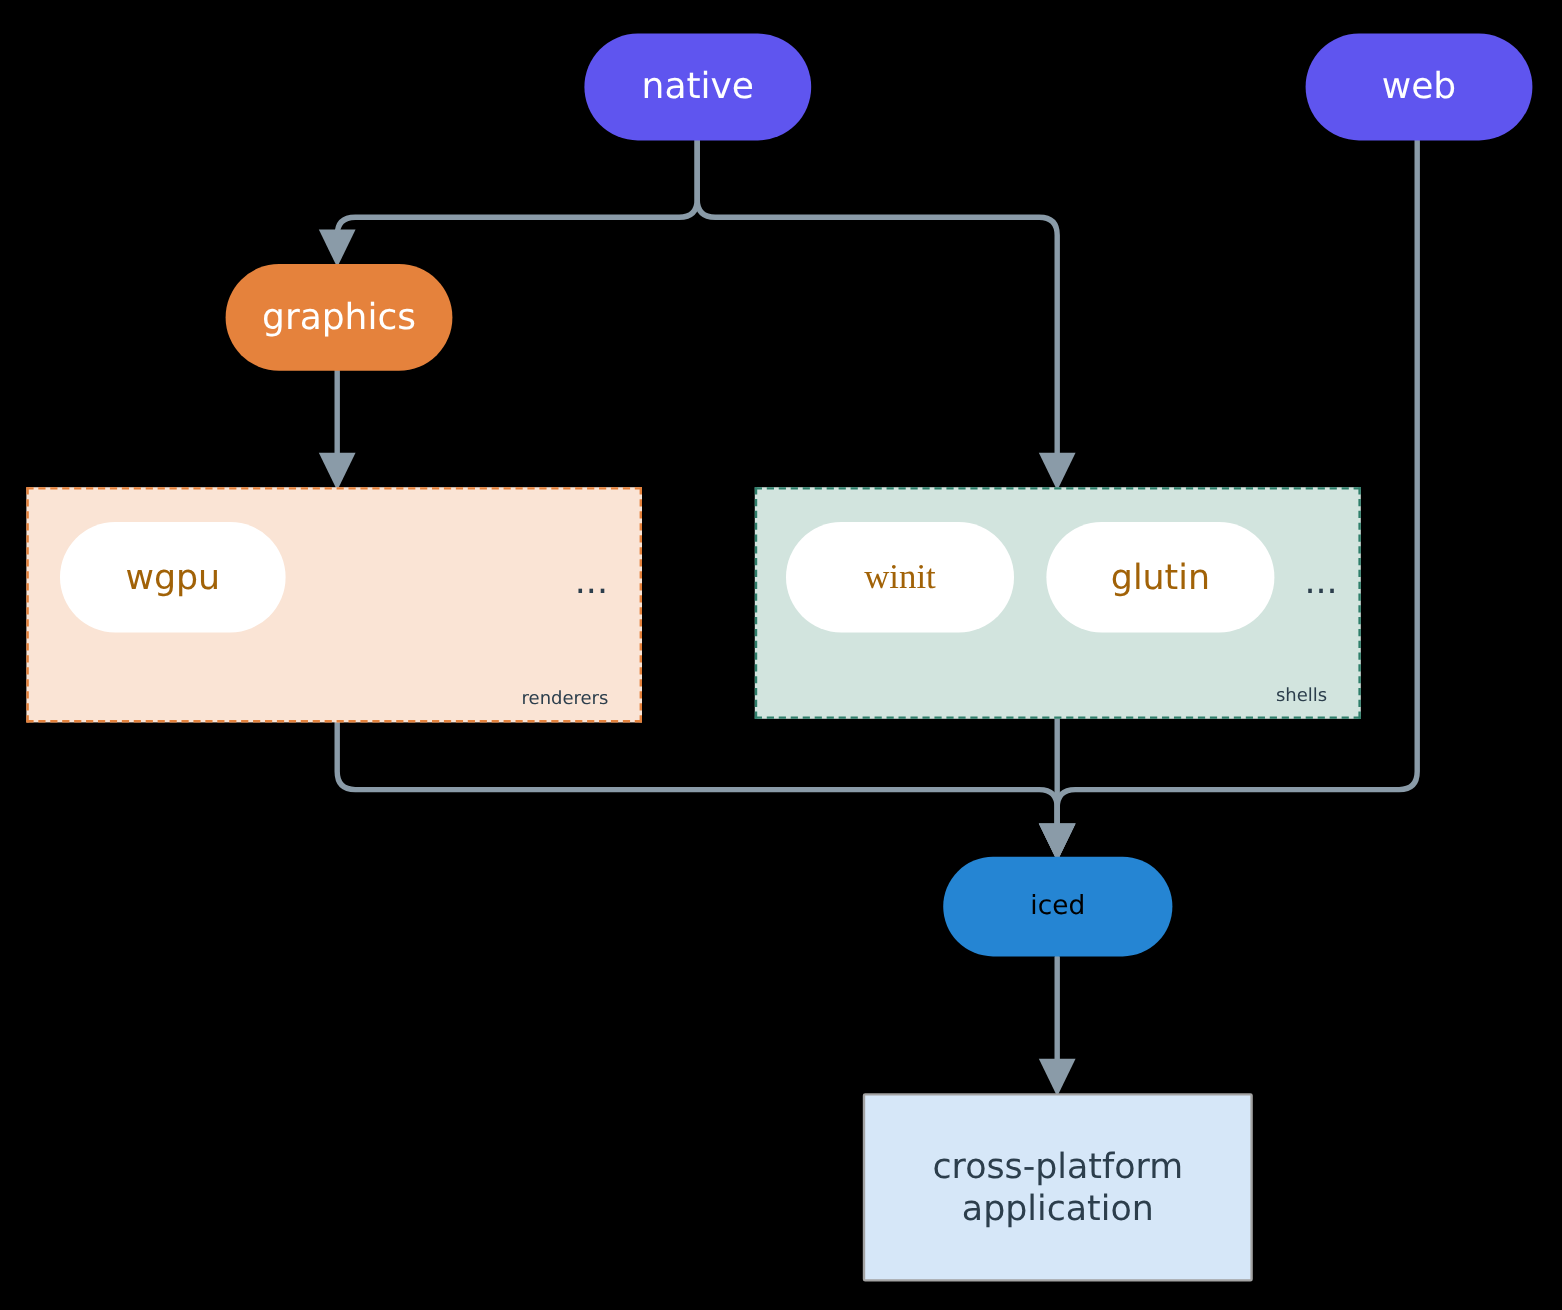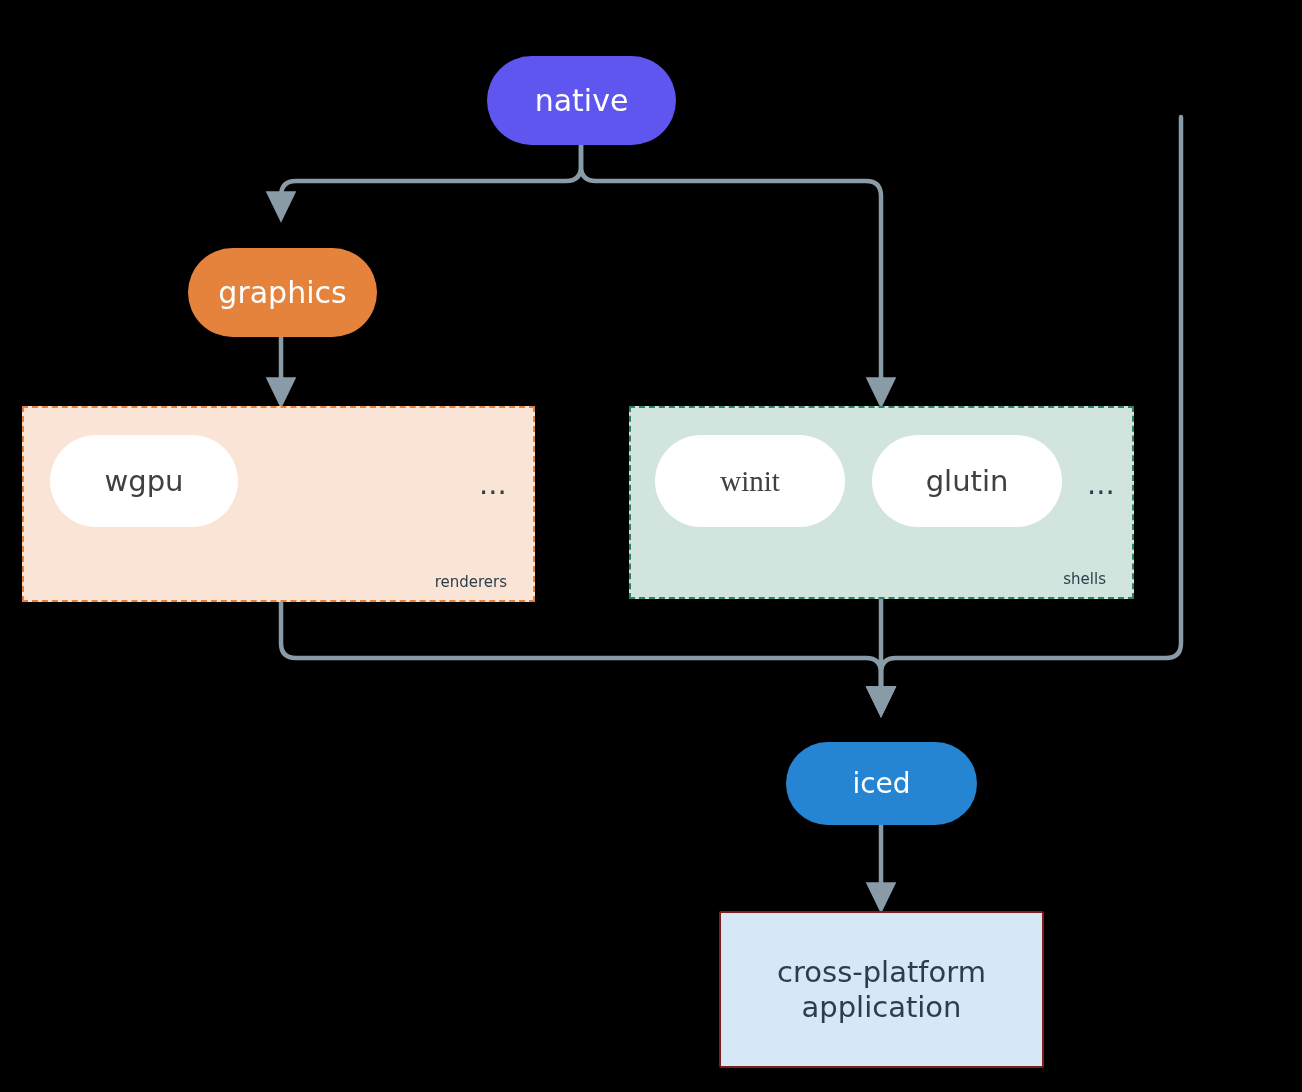--- a/index.html
+++ b/index.html
@@ -26,21 +26,20 @@
     position: absolute;
     display: flex;
     align-items: center;
     justify-content: center;
     box-sizing: border-box;
     text-align: center;
     z-index: 3;
   }
   .pill {
     border-radius: 999px;
-    margin-top: 28px;
   }
   .node-label {
     display: block;
     line-height: 1.18;
     white-space: pre-line;
   }
 
   
   .n-native {
     left: 487px; top: 28px;
@@ -70,30 +69,30 @@
     font-size: 30px;
   }
 
   
   .n-iced {
     left: 786px; top: 714px;
     width: 191px; height: 83px;
     background: #2585D3;
   }
   .n-iced .node-label {
-    color: #ffffff;
-    font-size: 28px;
+    color: #000000;
+    font-size: 22px;
   }
 
   
   .n-app {
     left: 719px; top: 911px;
     width: 325px; height: 157px;
     background: #D6E7F8;
-    border: 2px solid #7f1d1d;
+    border: 2px solid #a3a3a3;
     border-radius: 2px;
   }
   .n-app .node-label {
     color: #2C3E4C;
     font-size: 29px;
   }
 
   
   .cluster {
     position: absolute;
@@ -125,21 +124,21 @@
     position: absolute;
     display: flex;
     align-items: center;
     justify-content: center;
     background: #FFFFFF;
     border-radius: 999px;
     height: 92px;
     z-index: 2;
   }
   .leaf span {
-    color: #404040;
+    color: #a16207;
     font-size: 29px;
     text-align: center;
   }
   .l-wgpu   { left: 50px;  top: 435px; width: 188px; }
   .l-glow   { left: 265px; top: 435px; width: 190px; }
   .l-winit  { left: 655px; top: 435px; width: 190px; font-family: Liberation Serif, serif; }
   .l-glutin { left: 872px; top: 435px; width: 190px; }
 
   .ellipsis {
     position: absolute;
@@ -198,20 +197,23 @@
   </div>
   <div class="leaf l-glutin">
     <span>glutin</span>
   </div>
   <div class="ellipsis e-shells">...</div>
 
   <div class="node pill n-native">
     <span class="node-label">native</span>
   </div>
 
+  <div class="node pill n-web">
+    <span class="node-label">web</span>
+  </div>
 
   <div class="node pill n-graphics">
     <span class="node-label">graphics</span>
   </div>
 
   <div class="node pill n-iced">
     <span class="node-label">iced</span>
   </div>
 
   <div class="node n-app">

